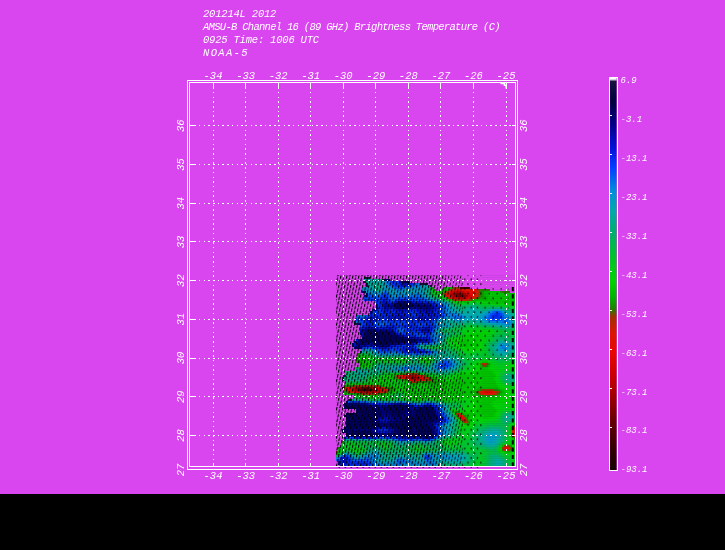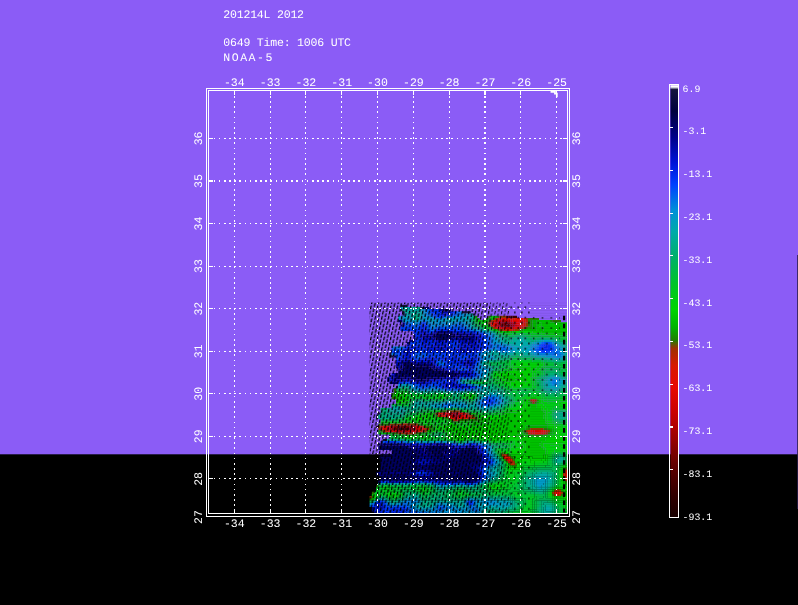--- a/index.html
+++ b/index.html
@@ -1,23 +1,24 @@
 <!DOCTYPE html>
 <html><head>
 <meta charset="utf-8">
 <style>
   html,body{margin:0;padding:0;background:#000;width:725px;height:550px;overflow:hidden;}
-  #page{position:relative;width:725px;height:413px;background:#8b5cf6;font-family:"Liberation Mono",monospace;}
+  #page{position:relative;width:725px;height:494px;background:#d946ef;font-family:"Liberation Mono",monospace;font-style:italic;}
   .hdr{position:absolute;left:203px;color:#fff;font-size:10.5px;line-height:13px;letter-spacing:-0.2px;white-space:pre;}
 </style>
 </head>
 <body>
 <div id="page">
   <div class="hdr" style="top:8px;">201214L 2012</div>
-  <div class="hdr" style="top:34px;">0649 Time: 1006 UTC</div>
+  <div class="hdr" style="top:21px;letter-spacing:-0.7px;">AMSU-B Channel 16 (89 GHz) Brightness Temperature (C)</div>
+  <div class="hdr" style="top:34px;">0925 Time: 1006 UTC</div>
   <div class="hdr" style="top:47px;letter-spacing:1.35px;">NOAA-5</div>
   <svg id="plot" width="725" height="550" viewBox="0 0 725 550" style="position:absolute;left:0;top:0;">
     <defs>
       <linearGradient id="cbar" x1="0" y1="0" x2="0" y2="1">
         <stop offset="0.000" stop-color="#ffffff"></stop>
         <stop offset="0.004" stop-color="#ffffff"></stop>
         <stop offset="0.010" stop-color="#14143c"></stop>
         <stop offset="0.060" stop-color="#00003c"></stop>
         <stop offset="0.120" stop-color="#000088"></stop>
         <stop offset="0.180" stop-color="#0014d8"></stop>

